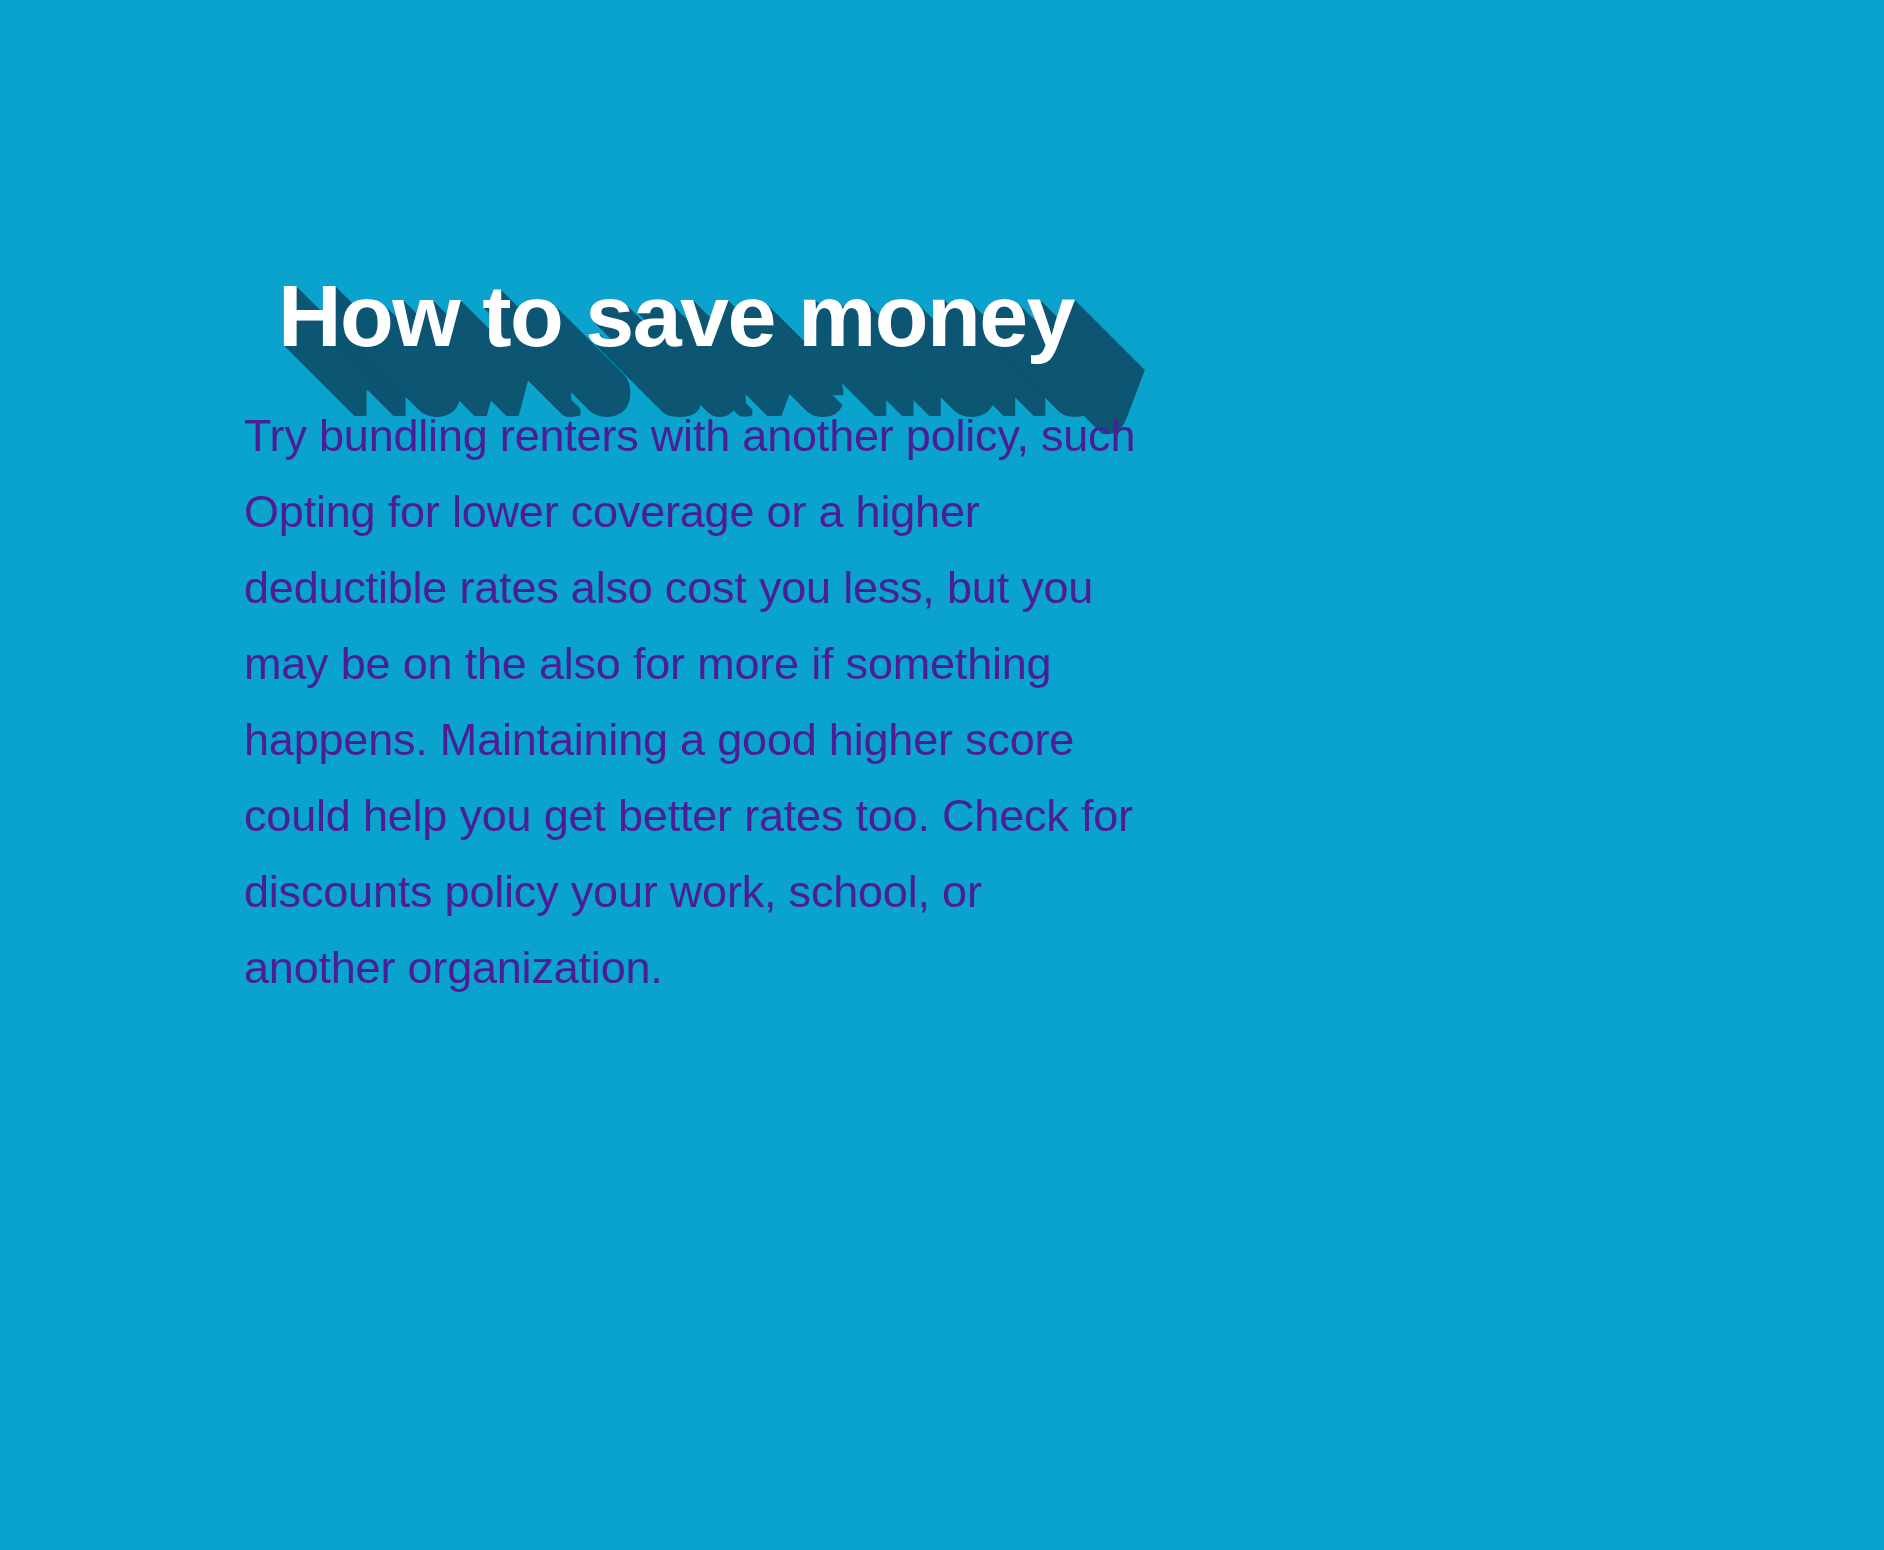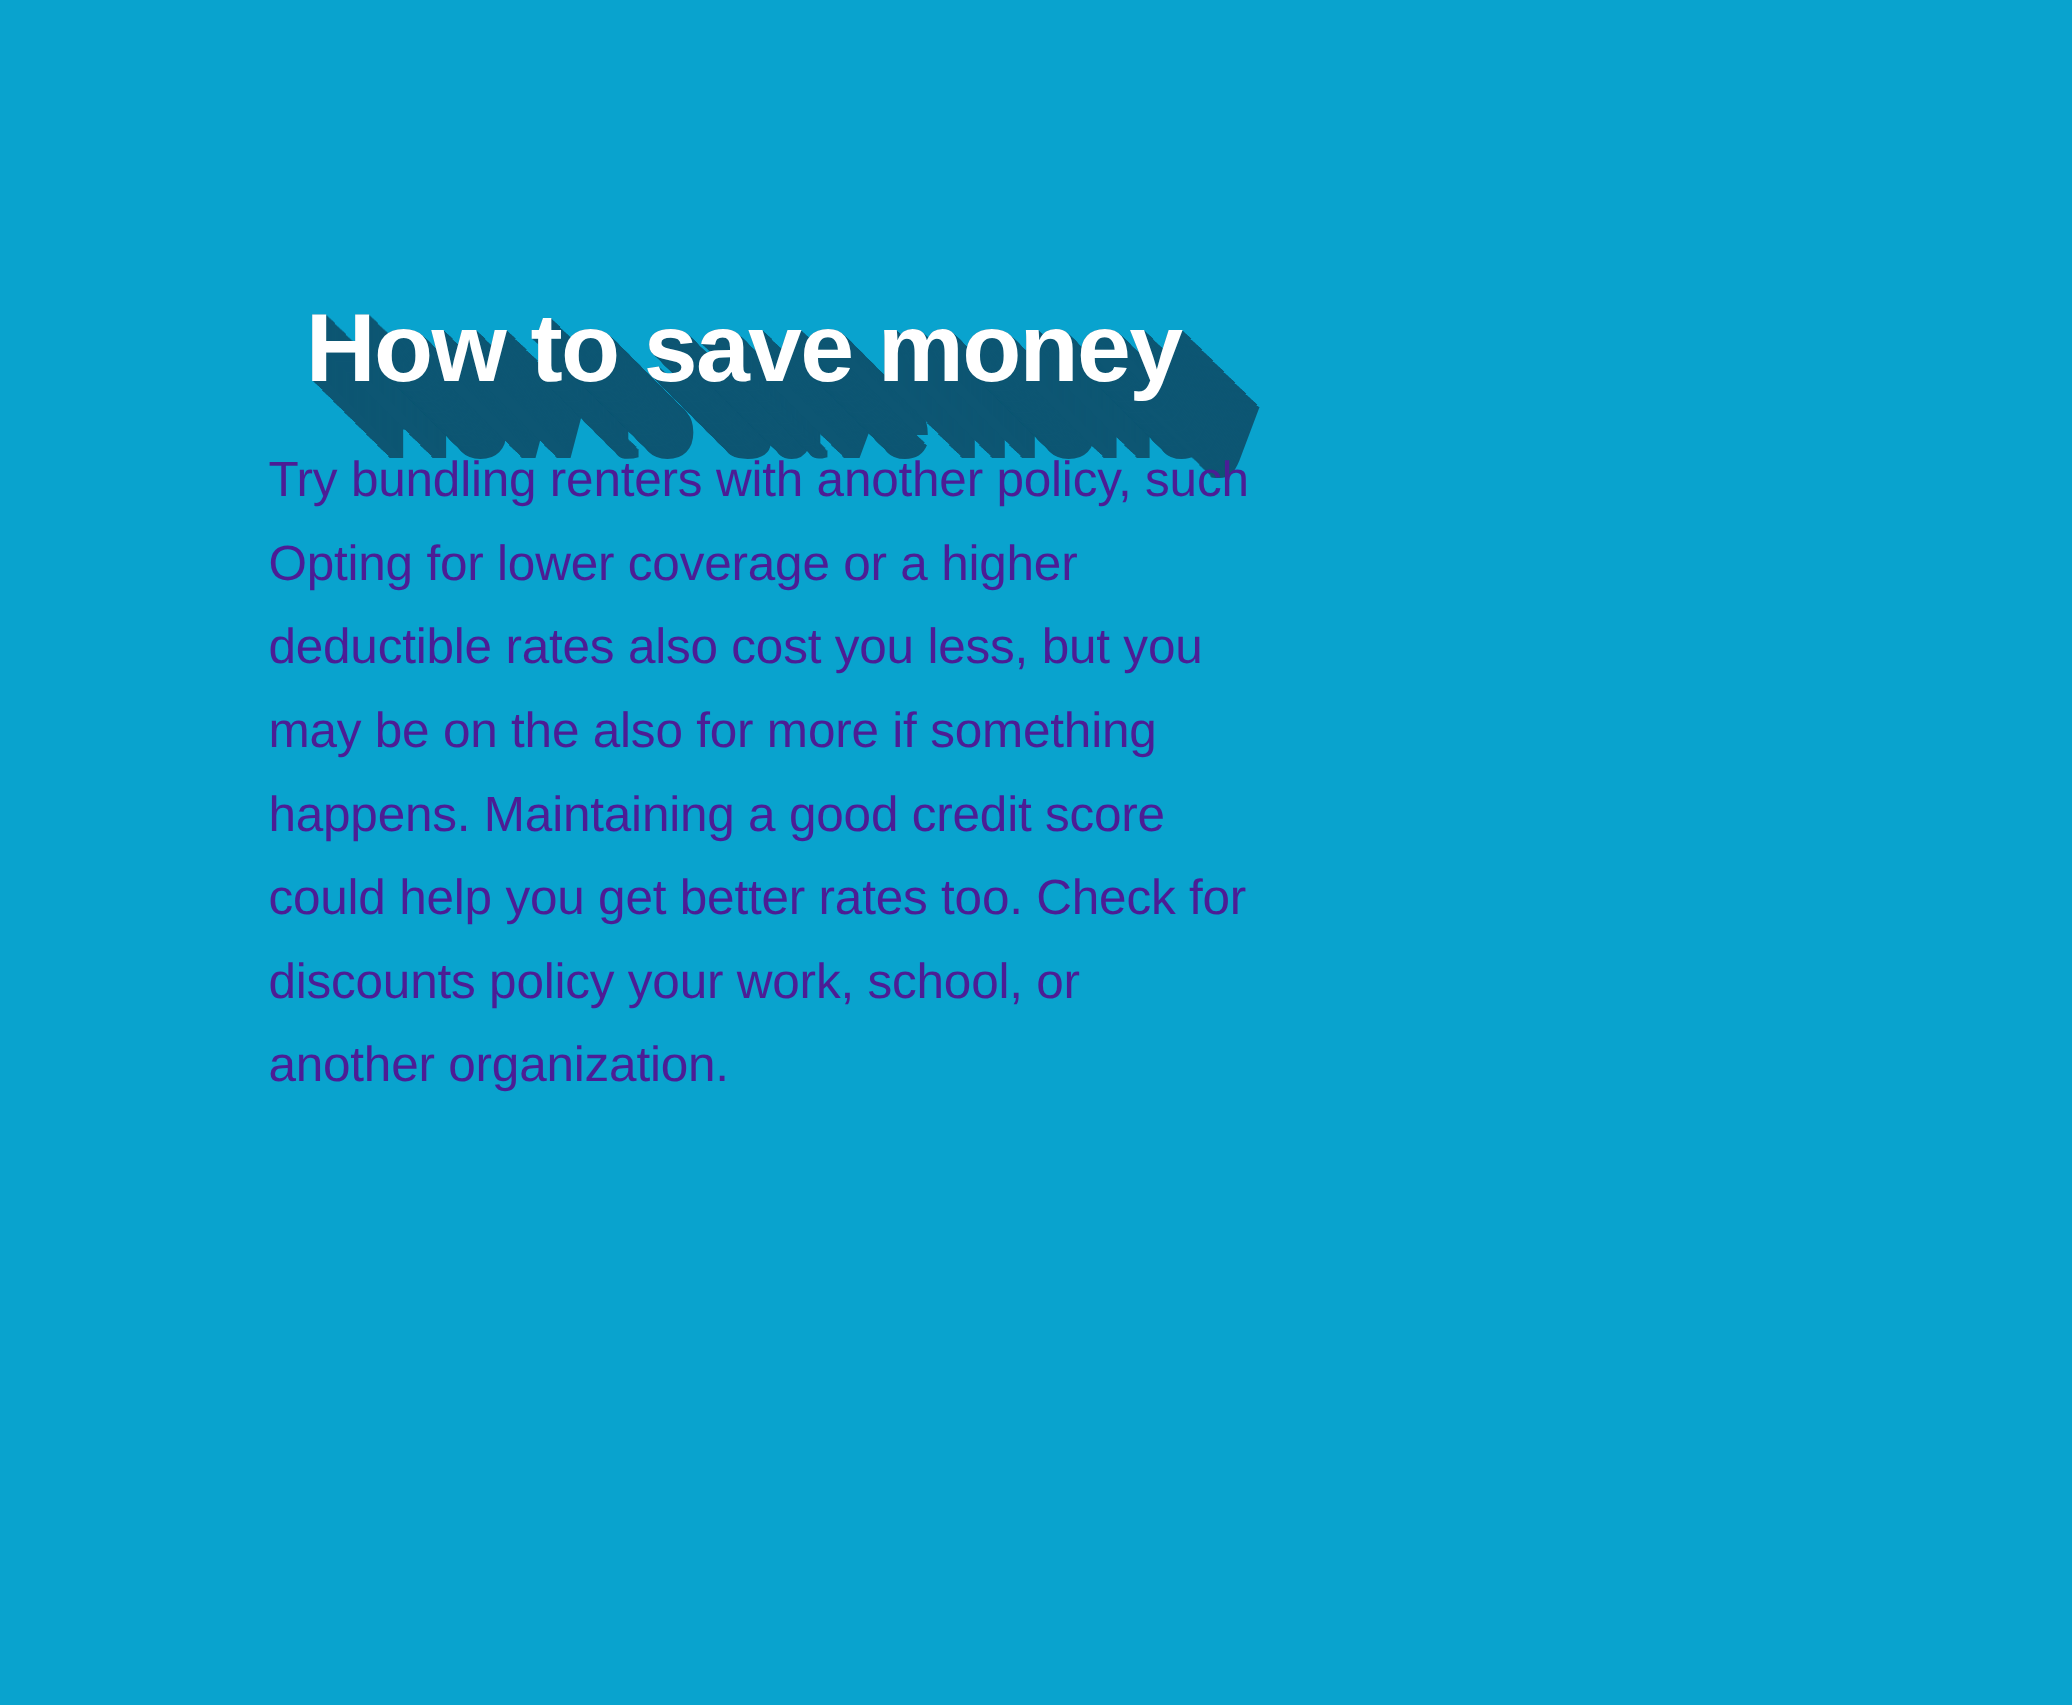--- a/index.html
+++ b/index.html
@@ -114,19 +114,19 @@
       <div class="heading shadow">How to save money</div>
       <div class="heading face">How to save money</div>
     </div>
   </div>
 
   <div id="body-copy">
     <span class="line">Try bundling renters with another policy, such</span>
     <span class="line">Opting for lower coverage or a higher</span>
     <span class="line">deductible rates also cost you less, but you</span>
     <span class="line">may be on the also for more if something</span>
-    <span class="line">happens. Maintaining a good credit score</span>
+    <span class="line">happens. Maintaining a good higher score</span>
     <span class="line">could help you get better rates too. Check for</span>
     <span class="line">discounts policy your work, school, or</span>
     <span class="line">another organization.</span>
   </div>
 
 </div>
 
 </body></html>

